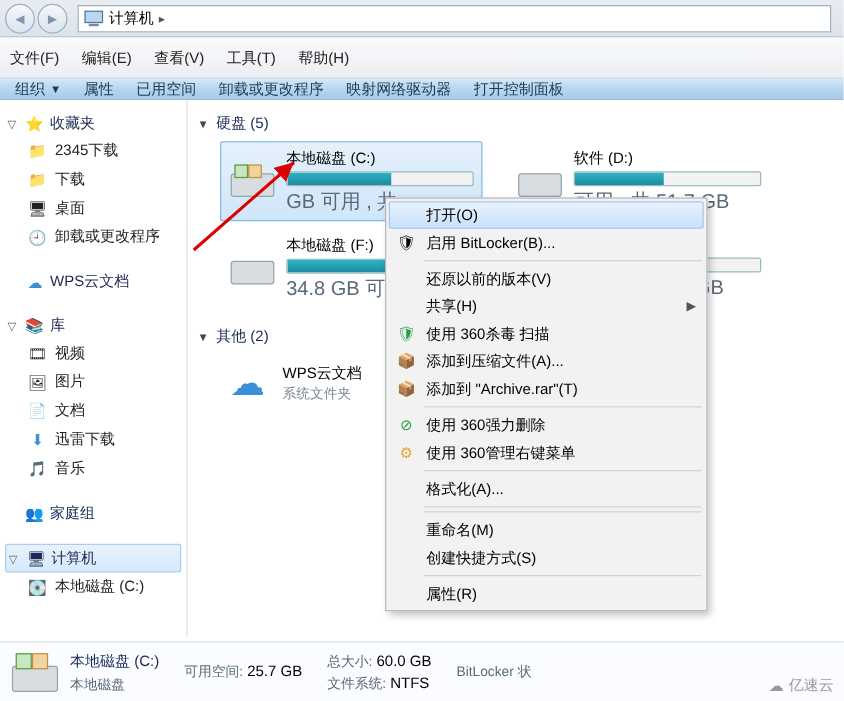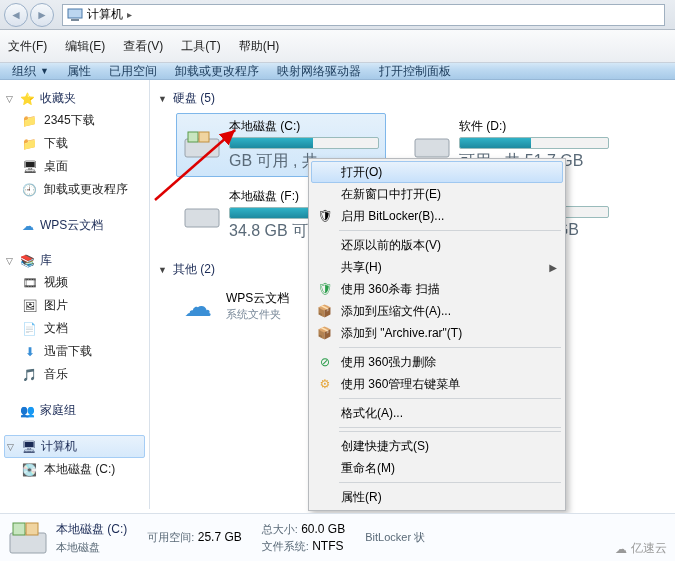--- a/index.html
+++ b/index.html
@@ -253,23 +253,20 @@
       </marker>
     </defs>
   <line x1="8" y1="82" x2="88" y2="12" stroke="#d00" stroke-width="2.5" marker-end="url(#ah)"></line>
 </svg>
 
 <div class="context-menu">
   <div class="cm-row hov">
       <span>打开(O)</span>
     </div>
   <div class="cm-row">
-      <span>在新窗口中打开(E)</span>
-    </div>
-  <div class="cm-row">
       <span class="cm-ico">🛡</span>
       <span>启用 BitLocker(B)...</span>
     </div>
   <div class="cm-sep"></div>
   <div class="cm-row">
       <span>还原以前的版本(V)</span>
     </div>
   <div class="cm-row">
       <span>共享(H)</span>
       <span class="sub">▶</span>
@@ -295,24 +292,24 @@
       <span class="cm-ico" style="color:#e6a63a">⚙</span>
       <span>使用 360管理右键菜单</span>
     </div>
   <div class="cm-sep"></div>
   <div class="cm-row">
       <span>格式化(A)...</span>
     </div>
   <div class="cm-sep"></div>
   <div class="cm-sep"></div>
   <div class="cm-row">
+      <span>重命名(M)</span>
+    </div>
+  <div class="cm-row">
       <span>创建快捷方式(S)</span>
-    </div>
-  <div class="cm-row">
-      <span>重命名(M)</span>
     </div>
   <div class="cm-sep"></div>
   <div class="cm-row">
       <span>属性(R)</span>
     </div>
 </div>
 
 <div class="status">
   <span class="big-ico">
       <svg width="38" height="34" viewBox="0 0 38 34">

